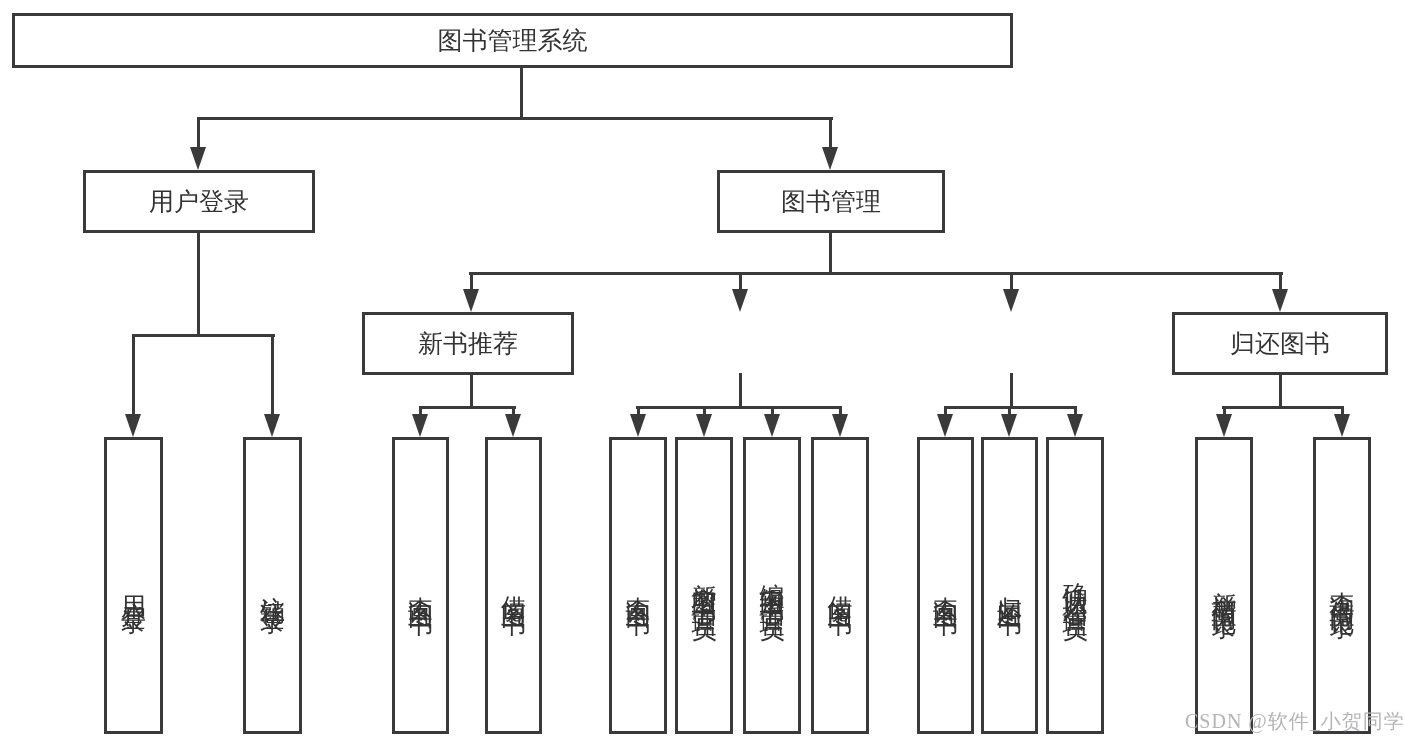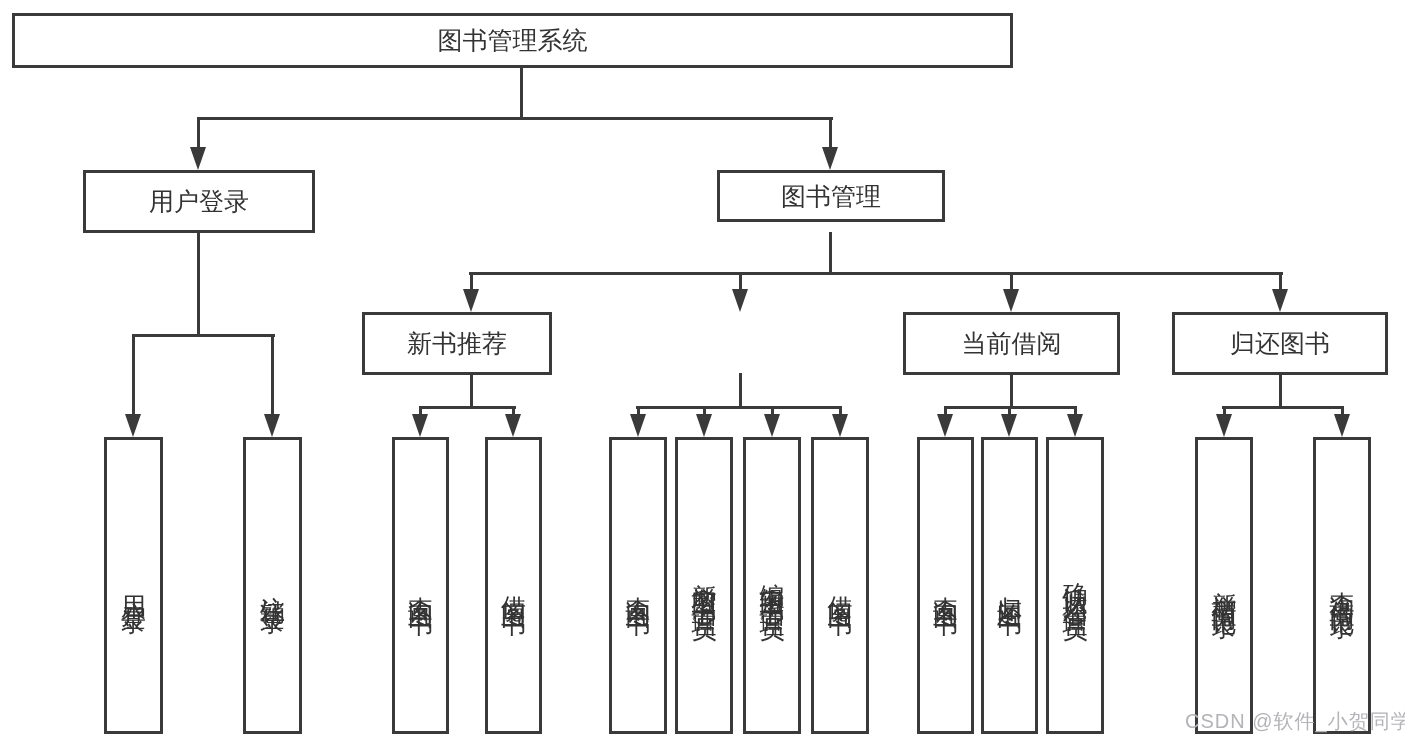--- a/index.html
+++ b/index.html
@@ -1,20 +1,20 @@
 <!DOCTYPE html>
 <html style="--line: #3a3a3a; --text: #333333; --watermark: #b4b4b8; --background: #ffffff;"><head>
 <meta charset="utf-8">
 <style>
   html,body{margin:0;padding:0;background:#ffffff;}
   .canvas{
     position:relative;
     width:1405px;height:747px;
     background:var(--background,#ffffff);
-    font-family:Liberation Sans, sans-serif;
+    font-family:Liberation Serif, serif;
     color:var(--text,#333333);
     overflow:hidden;
   }
   .hbox{
     position:absolute;
     box-sizing:border-box;
     border:3px solid var(--line,#3a3a3a);
     background:#fff;
     display:flex;align-items:center;justify-content:center;
     font-size:25px;
@@ -66,21 +66,21 @@
   <div class="vline" style="left:520px;top:66px;height:53px;"></div>
   <div class="hline" style="left:197px;top:117px;width:636px;"></div>
   <div class="vline" style="left:197px;top:117px;height:32px;"></div>
   <div class="arrow" style="left:190px;top:147px;"></div>
   <div class="vline" style="left:829px;top:117px;height:32px;"></div>
   <div class="arrow" style="left:822px;top:147px;"></div>
 
   <div class="hbox" style="left:83px;top:170px;width:232px;height:63px;">
     <span>用户登录</span>
   </div>
-  <div class="hbox" style="left:717px;top:170px;width:228px;height:52px;">
+  <div class="hbox" style="left:717px;top:170px;width:228px;height:63px;">
     <span>图书管理</span>
   </div>
 
   <div class="vline" style="left:197px;top:232px;height:104px;"></div>
   <div class="hline" style="left:132px;top:334px;width:143px;"></div>
   <div class="vline" style="left:132px;top:334px;height:82px;"></div>
   <div class="arrow" style="left:125px;top:414px;"></div>
   <div class="vline" style="left:271px;top:334px;height:82px;"></div>
   <div class="arrow" style="left:264px;top:414px;"></div>
 
@@ -88,25 +88,22 @@
   <div class="hline" style="left:469px;top:272px;width:814px;"></div>
   <div class="vline" style="left:470px;top:272px;height:18px;"></div>
   <div class="arrow" style="left:463px;top:289px;"></div>
   <div class="vline" style="left:739px;top:272px;height:18px;"></div>
   <div class="arrow" style="left:732px;top:289px;"></div>
   <div class="vline" style="left:1010px;top:272px;height:18px;"></div>
   <div class="arrow" style="left:1003px;top:289px;"></div>
   <div class="vline" style="left:1279px;top:272px;height:18px;"></div>
   <div class="arrow" style="left:1272px;top:289px;"></div>
 
-  <div class="hbox" style="left:362px;top:312px;width:190px;height:63px;">
+  <div class="hbox" style="left:362px;top:312px;width:212px;height:63px;">
     <span>新书推荐</span>
-  </div>
-  <div class="hbox" style="left:903px;top:312px;width:217px;height:63px;">
-    <span>当前借阅</span>
   </div>
   <div class="hbox" style="left:1172px;top:312px;width:216px;height:63px;">
     <span>归还图书</span>
   </div>
 
   <div class="vline" style="left:470px;top:373px;height:35px;"></div>
   <div class="hline" style="left:419px;top:406px;width:97px;"></div>
   <div class="vline" style="left:419px;top:406px;height:10px;"></div>
   <div class="arrow" style="left:412px;top:414px;"></div>
   <div class="vline" style="left:512px;top:406px;height:10px;"></div>

